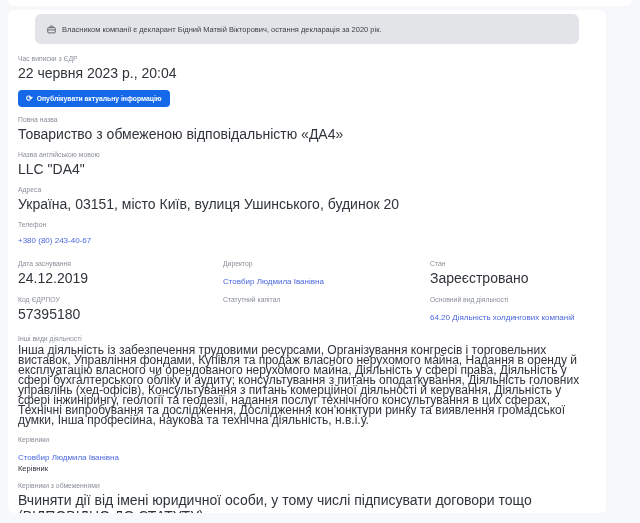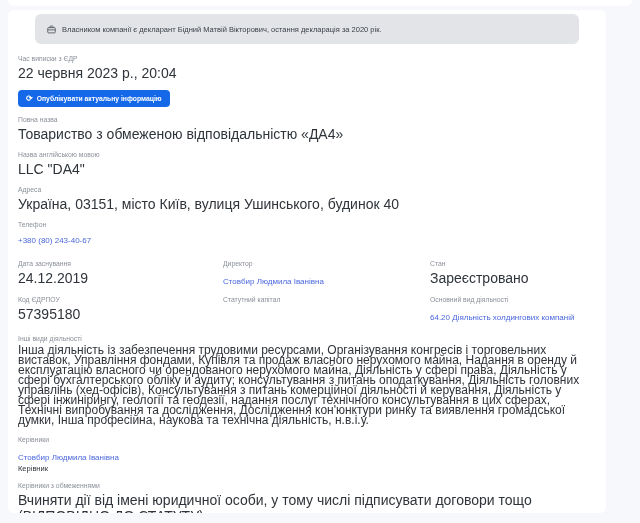--- a/index.html
+++ b/index.html
@@ -66,21 +66,21 @@
     <div class="value">Товариство з обмеженою відповідальністю «ДА4»</div>
   </div>
 
   <div class="sec">
     <div class="label">Назва англійською мовою</div>
     <div class="value">LLC "DA4"</div>
   </div>
 
   <div class="sec">
     <div class="label">Адреса</div>
-    <div class="value">Україна, 03151, місто Київ, вулиця Ушинського, будинок 40</div>
+    <div class="value">Україна, 03151, місто Київ, вулиця Ушинського, будинок 20</div>
   </div>
 
   <div class="sec">
     <div class="label">Телефон</div>
     <div style="line-height:14px;"><a class="link">+380 (80) 243-40-67</a></div>
   </div>
 
   <div class="grid">
     <div>
       <div class="label">Дата заснування</div>

